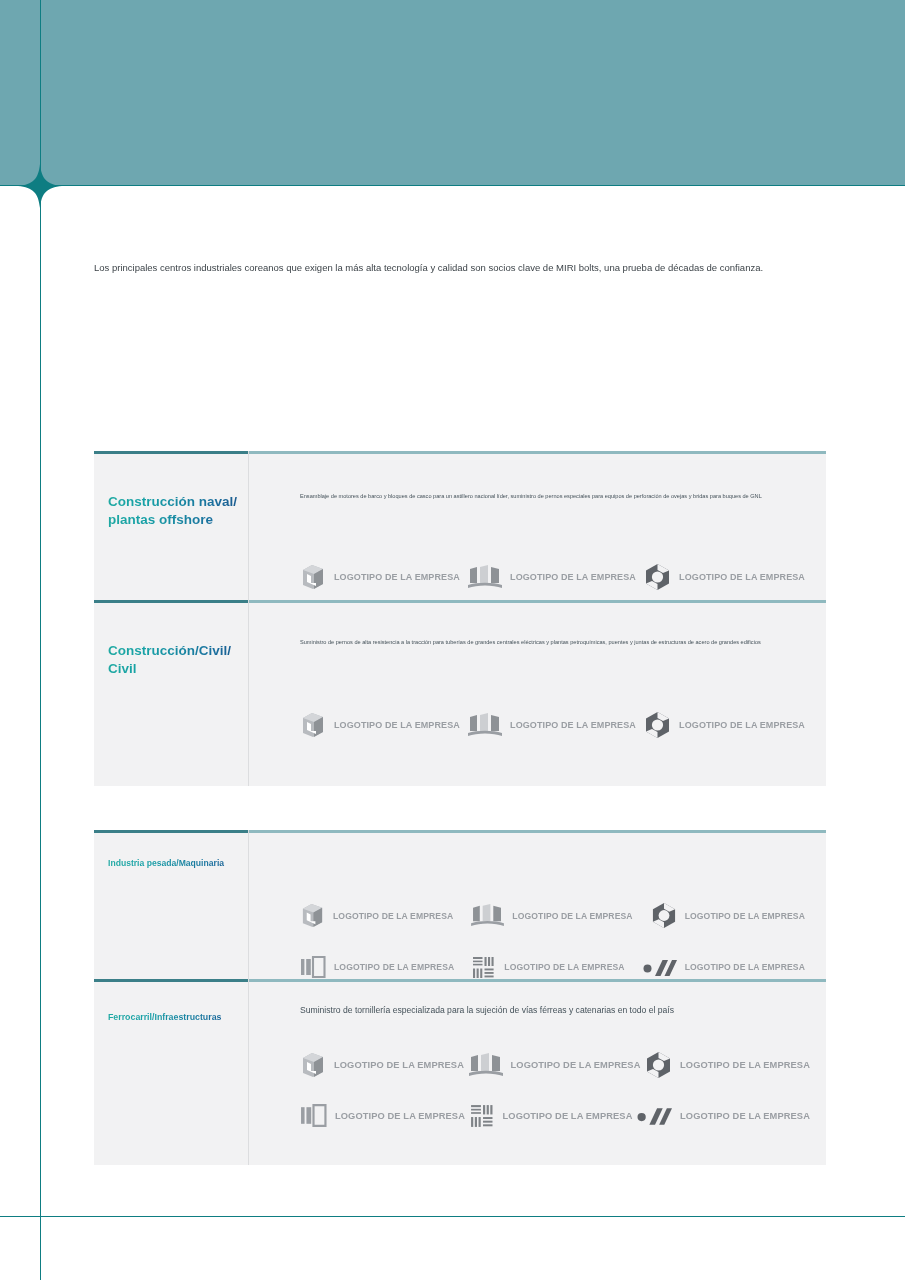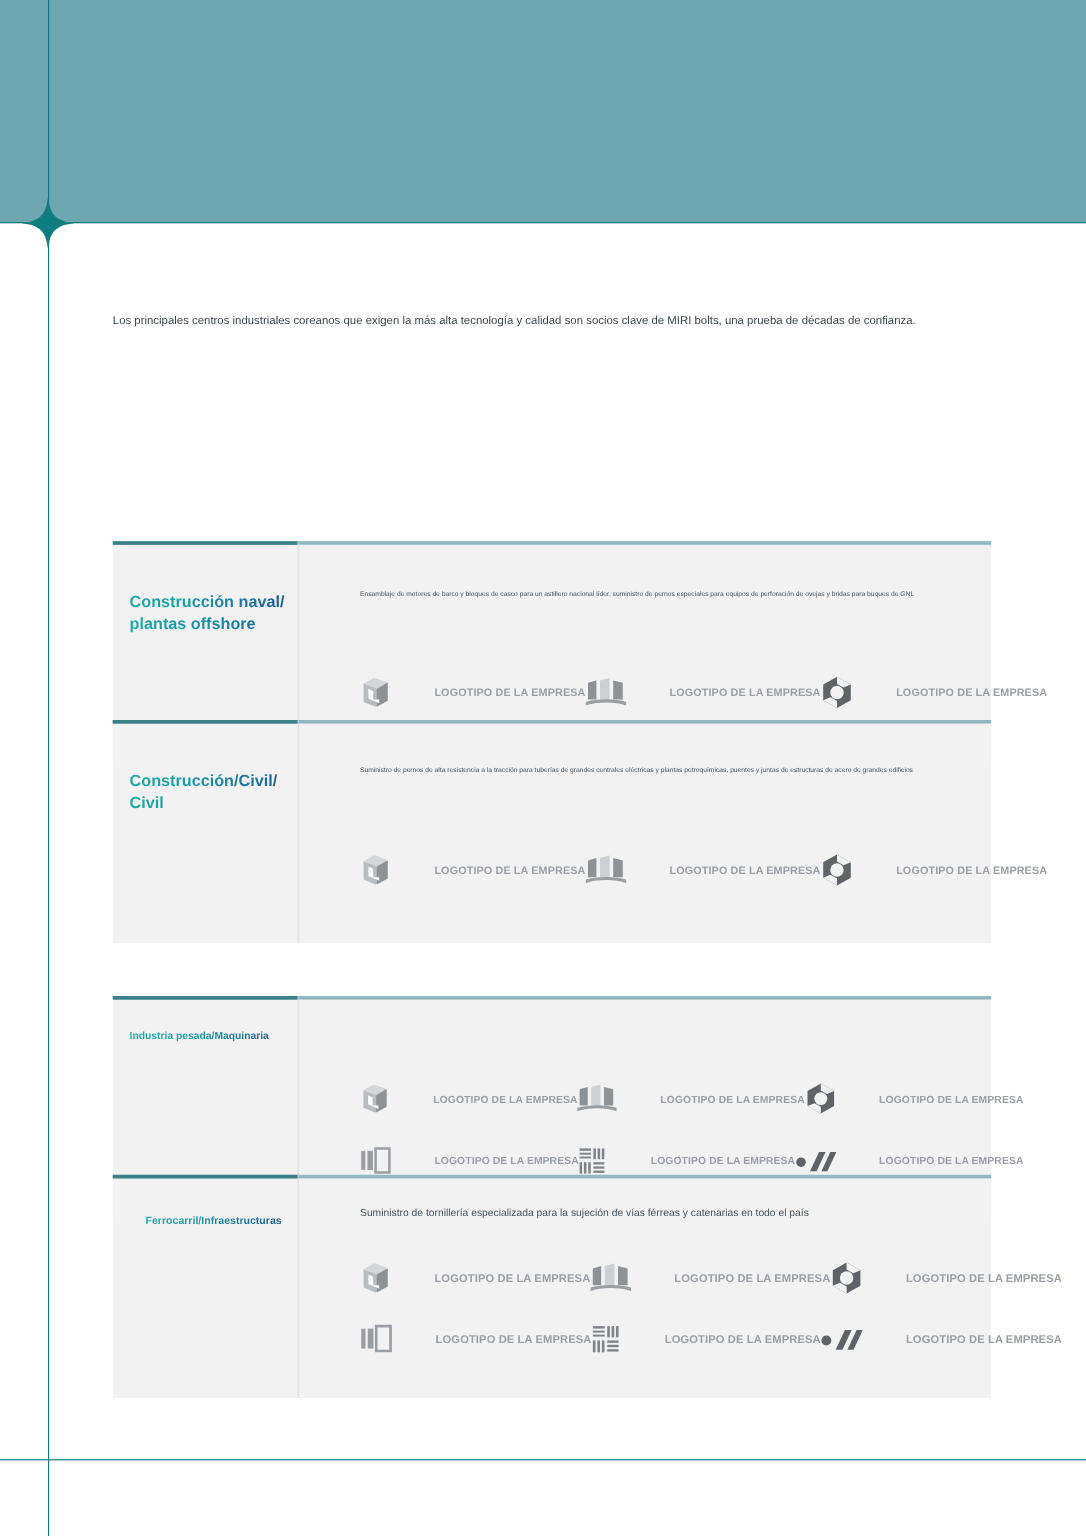--- a/index.html
+++ b/index.html
@@ -132,21 +132,21 @@
     line-height: 1.32;
   }
   .card-desc {
     position: absolute;
     color: #45525a;
     line-height: 1.45;
   }
 
   
   .logo-row { position: absolute; display: flex; }
-  .logo-item { display: flex; align-items: center; gap: 28px; }
+  .logo-item { display: flex; align-items: center; }
   .logo-mark { flex: 0 0 auto; display: block; }
   .logo-text {
     font-weight: 700;
     color: #9a9ea3;
     letter-spacing: 0.1px;
     white-space: nowrap;
     margin-left: 8px;
   }
 
   
@@ -359,21 +359,21 @@
       </div>
     </div>
   </div>
 
   <div class="card sz-sm" style="top:979px; height:186px;">
     <div class="card-top-border">
       <div class="seg-dark"></div>
     </div>
     <div class="card-left-col"></div>
 
-    <div class="card-title" style="top:33px;text-align:center;">
+    <div class="card-title" style="top:33px;">
       <span>Ferrocarril/Infraestructuras</span>
     </div>
 
     <div class="card-desc" style="left:206px; top:25px; width:520px;">Suministro de tornillería especializada para la sujeción de vías férreas y catenarias en todo el país</div>
 
     <div class="logo-row" style="left:206px; top:72px; width:510px; justify-content:space-between;">
 
       <div class="logo-item">
         <svg class="logo-mark" width="26" height="28" viewBox="0 0 26 28">
           <path d="M3 7 L12 2 L23 6 L23 21 L13 26 L3 22 Z" fill="#b8bbbf"></path>

